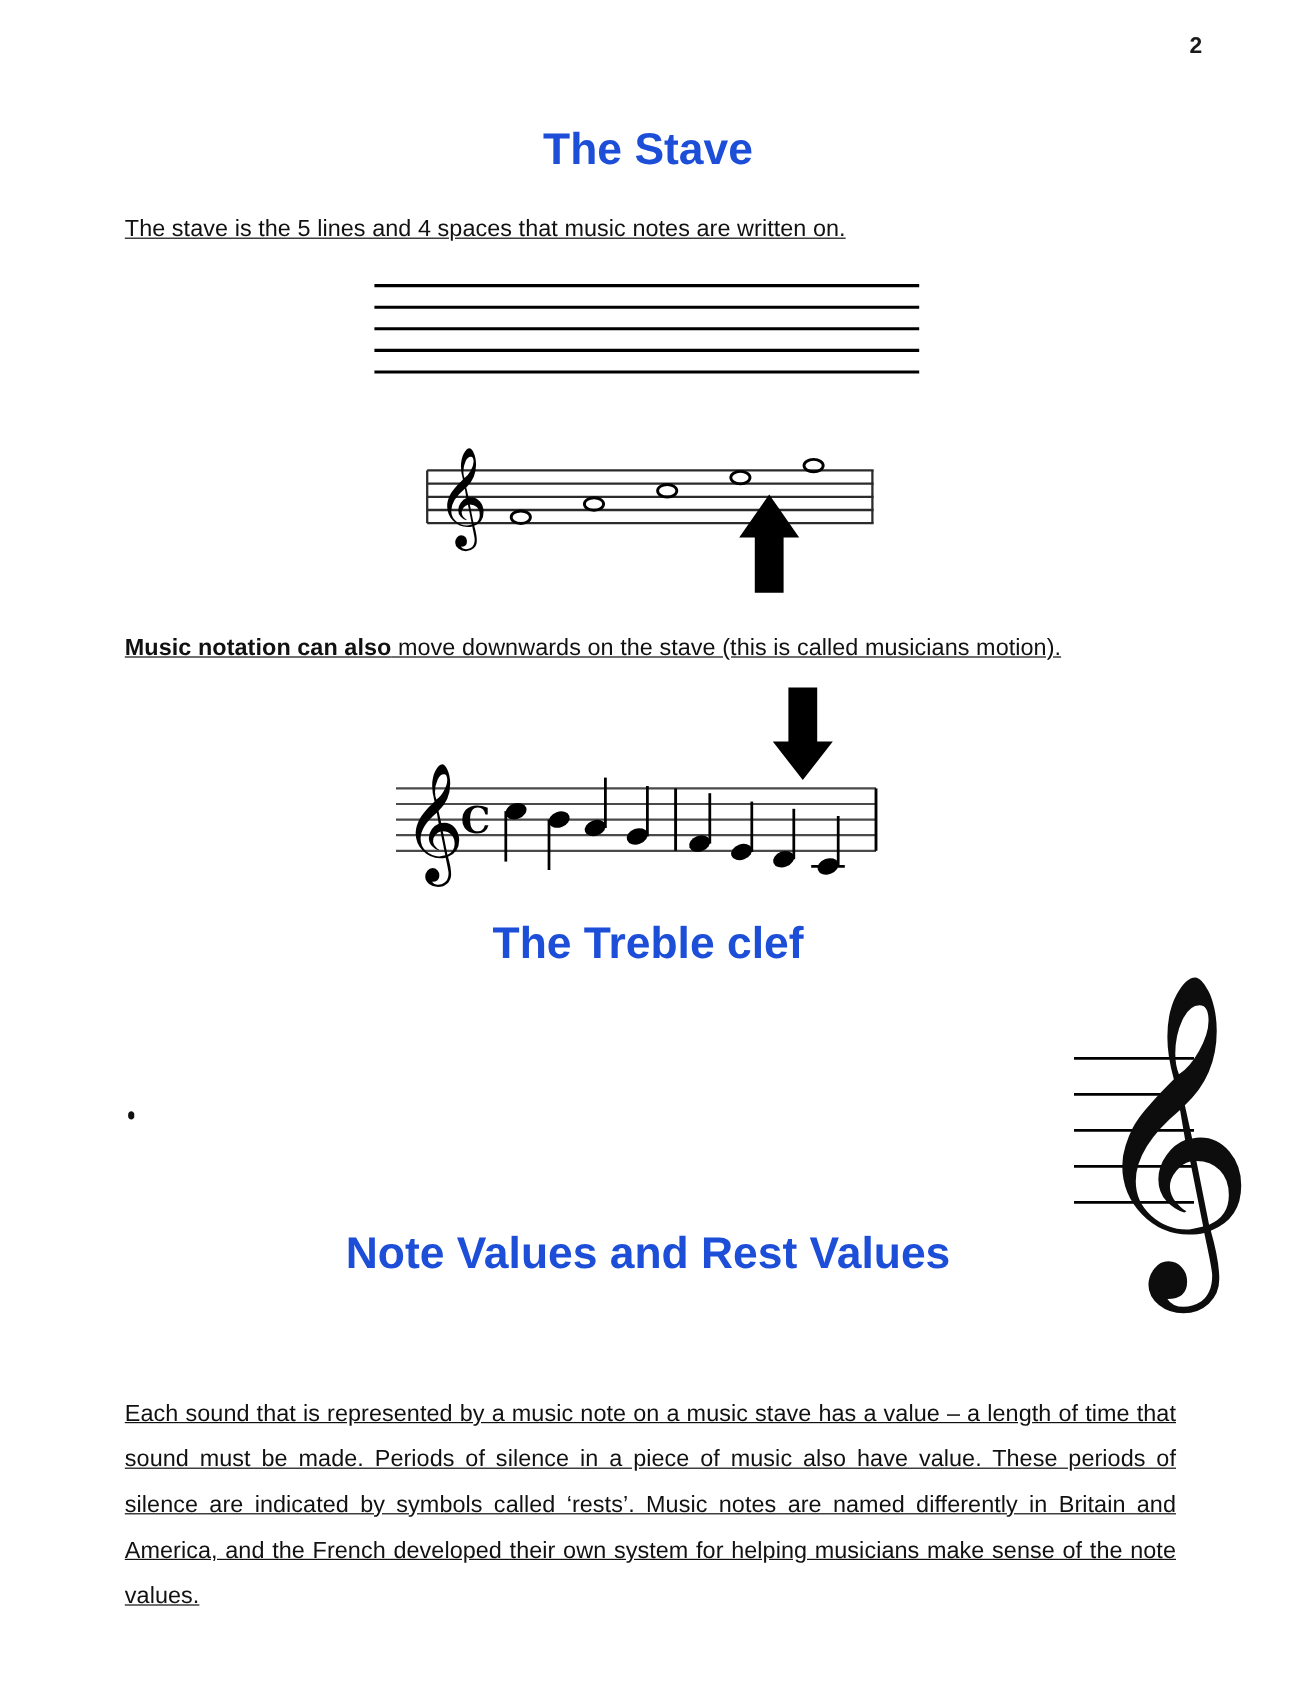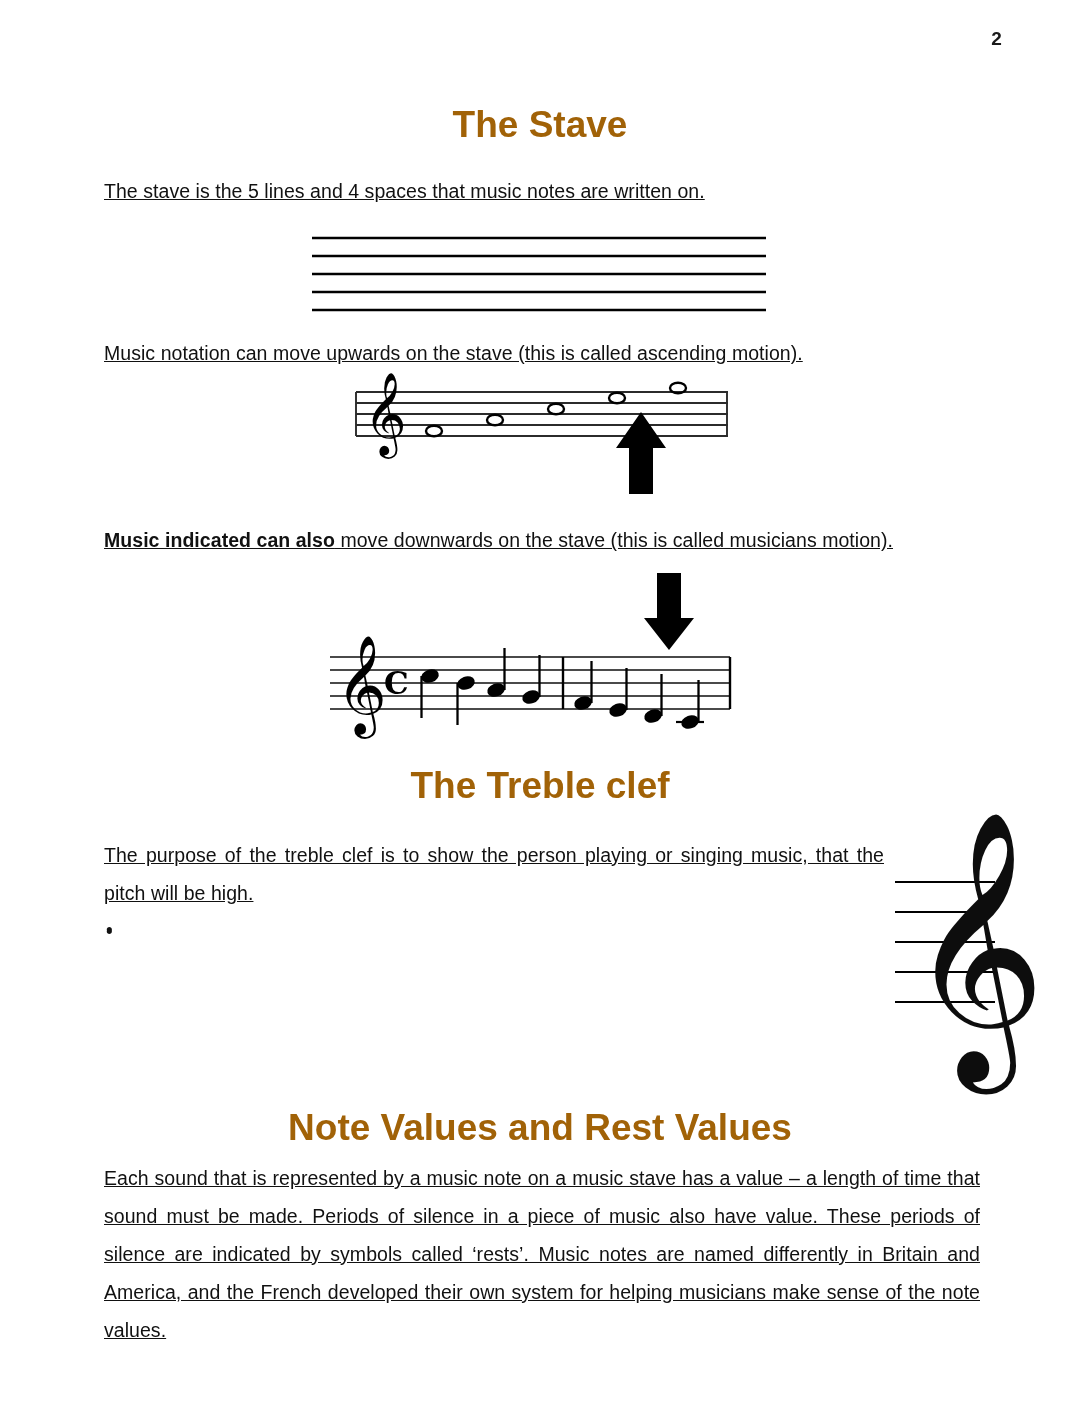--- a/index.html
+++ b/index.html
@@ -27,21 +27,21 @@
     top: 28px;
     right: 78px;
     font-size: 19px;
     font-weight: bold;
     color: #1a1a1a;
     letter-spacing: 0.2px;
   }
 
   .heading {
     text-align: center;
-    color: #a16207;
+    color: #1d4ed8;
     font-weight: bold;
     line-height: 1.1;
   }
 
   .h-stave {
     position: absolute;
     top: 105px;
     left: 0;
     width: 1080px;
     font-size: 37px;
@@ -50,21 +50,21 @@
   .h-treble {
     position: absolute;
     top: 766px;
     left: 0;
     width: 1080px;
     font-size: 37px;
   }
 
   .h-notevalues {
     position: absolute;
-    top: 1108px;
+    top: 1025px;
     left: 0;
     width: 1080px;
     font-size: 37px;
   }
 
   .body-text {
     position: absolute;
     font-size: 19.5px;
     line-height: 38px;
     color: #111111;
@@ -178,21 +178,20 @@
       <g stroke="#000000" stroke-width="2.6">
         <line x1="0" y1="6" x2="454" y2="6"></line>
         <line x1="0" y1="24" x2="454" y2="24"></line>
         <line x1="0" y1="42" x2="454" y2="42"></line>
         <line x1="0" y1="60" x2="454" y2="60"></line>
         <line x1="0" y1="78" x2="454" y2="78"></line>
       </g>
     </svg>
   </div>
 
-  <div class="body-text p-ascending">Music notation can move upwards on the stave (this is called ascending motion).</div>
 
   <div class="stave-wrap asc-stave">
     <svg width="372" height="125" viewBox="0 0 372 125">
 
       <g stroke="#2b2b2b" stroke-width="1.9">
         <line x1="0" y1="22" x2="372" y2="22"></line>
         <line x1="0" y1="33" x2="372" y2="33"></line>
         <line x1="0" y1="44" x2="372" y2="44"></line>
         <line x1="0" y1="55" x2="372" y2="55"></line>
         <line x1="0" y1="66" x2="372" y2="66"></line>
@@ -209,21 +208,21 @@
         <ellipse cx="261" cy="28" rx="8" ry="5.2"></ellipse>
         <ellipse cx="322" cy="18" rx="8" ry="5.2"></ellipse>
       </g>
 
       <g>
         <path d="M 285 42 L 310 78 L 297 78 L 297 124 L 273 124 L 273 78 L 260 78 Z" fill="#000000"></path>
       </g>
     </svg>
   </div>
 
-  <div class="body-text p-descending"><b>Music indicated can also</b><span> move downwards on the stave (this is called musicians motion).</span></div>
+  <div class="body-text p-descending"><b>Music notation can also</b><span> move downwards on the stave (this is called musicians motion).</span></div>
 
   <div class="stave-wrap desc-stave">
     <svg width="408" height="175" viewBox="0 0 408 175">
 
       <g>
         <path d="M 331 7 L 355 7 L 355 52 L 368 52 L 343 84 L 318 52 L 331 52 Z" fill="#000000"></path>
       </g>
 
       <g stroke="#4a4a4a" stroke-width="1.8">
         <line x1="4" y1="91" x2="404" y2="91"></line>
@@ -281,21 +280,20 @@
           <line x1="350" y1="156" x2="378" y2="156" stroke="#000" stroke-width="2.2"></line>
           <ellipse cx="364" cy="156" rx="9" ry="6.5" fill="#000" transform="rotate(-20 364 156)"></ellipse>
           <line x1="372.5" y1="156" x2="372.5" y2="114" stroke="#000" stroke-width="2.3"></line>
         </g>
       </g>
     </svg>
   </div>
 
   <div class="heading h-treble">The Treble clef</div>
 
-  <div class="body-text p-treble-purpose">The purpose of the treble clef is to show the person playing or singing music, that the pitch will be high.</div>
 
   <div class="bullet-list">
     <div class="bullet-row">
       <span class="bullet-dot">•</span>
     </div>
     <div class="bullet-row">
       <span class="bullet-dot">•</span>
     </div>
   </div>
 

